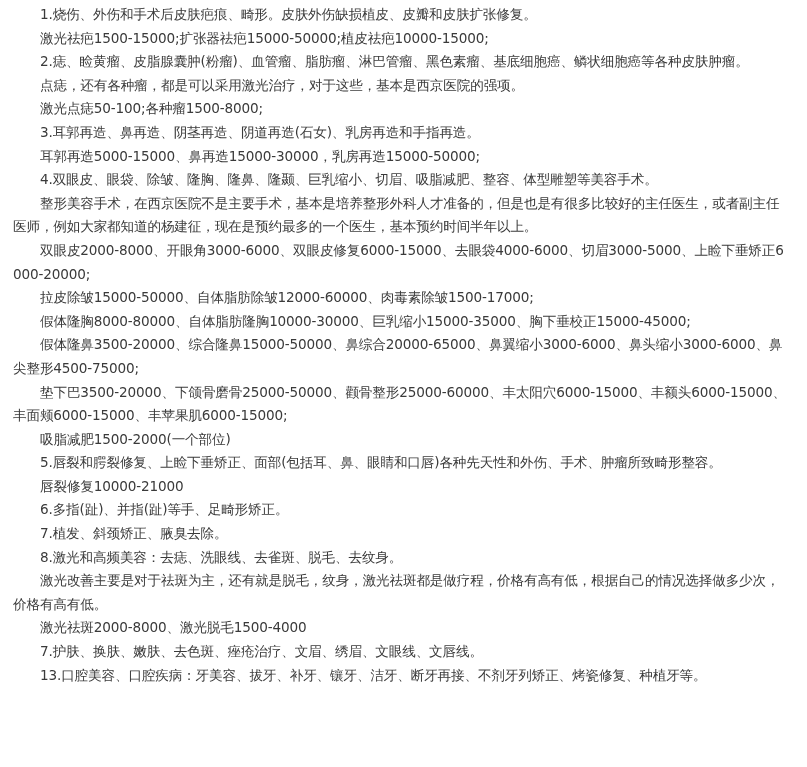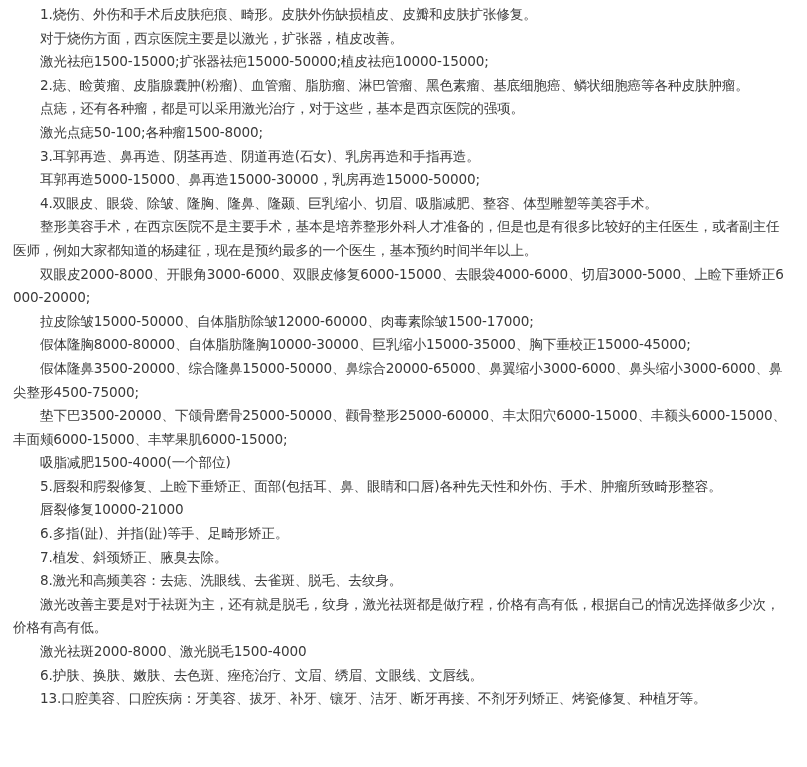--- a/index.html
+++ b/index.html
@@ -27,37 +27,36 @@
       text-indent: 27px;
       white-space: normal;
       word-break: break-all;
     }
   </style>
 </head>
 <body>
 
 <div class="article">
   <p>1.烧伤、外伤和手术后皮肤疤痕、畸形。皮肤外伤缺损植皮、皮瓣和皮肤扩张修复。</p>
-  <p>对于烧伤方面，西京医院主要是以激光，扩张器，植皮改善。</p>
   <p>激光祛疤1500-15000;扩张器祛疤15000-50000;植皮祛疤10000-15000;</p>
   <p>2.痣、睑黄瘤、皮脂腺囊肿(粉瘤)、血管瘤、脂肪瘤、淋巴管瘤、黑色素瘤、基底细胞癌、鳞状细胞癌等各种皮肤肿瘤。</p>
   <p>点痣，还有各种瘤，都是可以采用激光治疗，对于这些，基本是西京医院的强项。</p>
   <p>激光点痣50-100;各种瘤1500-8000;</p>
   <p>3.耳郭再造、鼻再造、阴茎再造、阴道再造(石女)、乳房再造和手指再造。</p>
   <p>耳郭再造5000-15000、鼻再造15000-30000，乳房再造15000-50000;</p>
   <p>4.双眼皮、眼袋、除皱、隆胸、隆鼻、隆颞、巨乳缩小、切眉、吸脂减肥、整容、体型雕塑等美容手术。</p>
   <p>整形美容手术，在西京医院不是主要手术，基本是培养整形外科人才准备的，但是也是有很多比较好的主任医生，或者副主任医师，例如大家都知道的杨建征，现在是预约最多的一个医生，基本预约时间半年以上。</p>
   <p>双眼皮2000-8000、开眼角3000-6000、双眼皮修复6000-15000、去眼袋4000-6000、切眉3000-5000、上睑下垂矫正6000-20000;</p>
   <p>拉皮除皱15000-50000、自体脂肪除皱12000-60000、肉毒素除皱1500-17000;</p>
   <p>假体隆胸8000-80000、自体脂肪隆胸10000-30000、巨乳缩小15000-35000、胸下垂校正15000-45000;</p>
   <p>假体隆鼻3500-20000、综合隆鼻15000-50000、鼻综合20000-65000、鼻翼缩小3000-6000、鼻头缩小3000-6000、鼻尖整形4500-75000;</p>
   <p>垫下巴3500-20000、下颌骨磨骨25000-50000、颧骨整形25000-60000、丰太阳穴6000-15000、丰额头6000-15000、丰面颊6000-15000、丰苹果肌6000-15000;</p>
-  <p>吸脂减肥1500-4000(一个部位)</p>
+  <p>吸脂减肥1500-2000(一个部位)</p>
   <p>5.唇裂和腭裂修复、上睑下垂矫正、面部(包括耳、鼻、眼睛和口唇)各种先天性和外伤、手术、肿瘤所致畸形整容。</p>
   <p>唇裂修复10000-21000</p>
   <p>6.多指(趾)、并指(趾)等手、足畸形矫正。</p>
   <p>7.植发、斜颈矫正、腋臭去除。</p>
   <p>8.激光和高频美容：去痣、洗眼线、去雀斑、脱毛、去纹身。</p>
   <p>激光改善主要是对于祛斑为主，还有就是脱毛，纹身，激光祛斑都是做疗程，价格有高有低，根据自己的情况选择做多少次，价格有高有低。</p>
   <p>激光祛斑2000-8000、激光脱毛1500-4000</p>
-  <p>6.护肤、换肤、嫩肤、去色斑、痤疮治疗、文眉、绣眉、文眼线、文唇线。</p>
+  <p>7.护肤、换肤、嫩肤、去色斑、痤疮治疗、文眉、绣眉、文眼线、文唇线。</p>
   <p>13.口腔美容、口腔疾病：牙美容、拔牙、补牙、镶牙、洁牙、断牙再接、不剂牙列矫正、烤瓷修复、种植牙等。</p>
 </div>
 
 </body></html>

